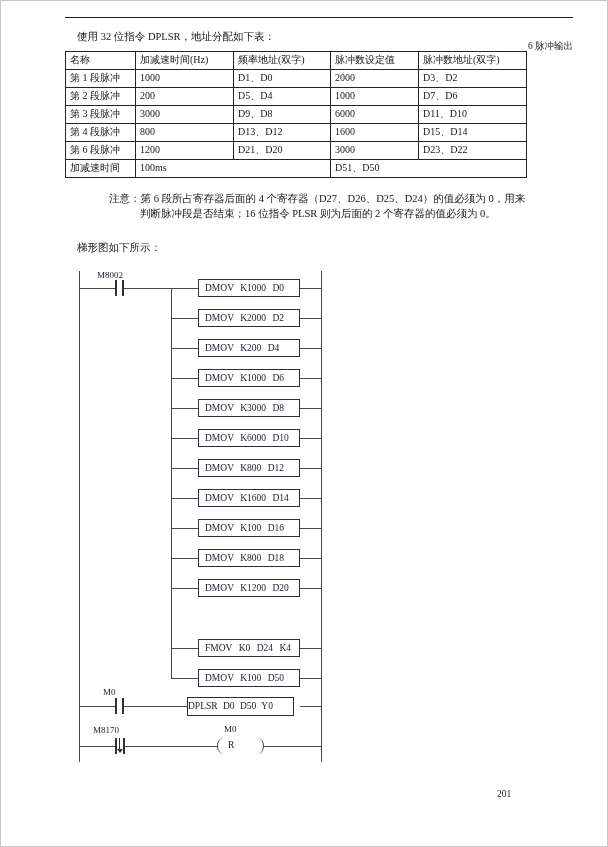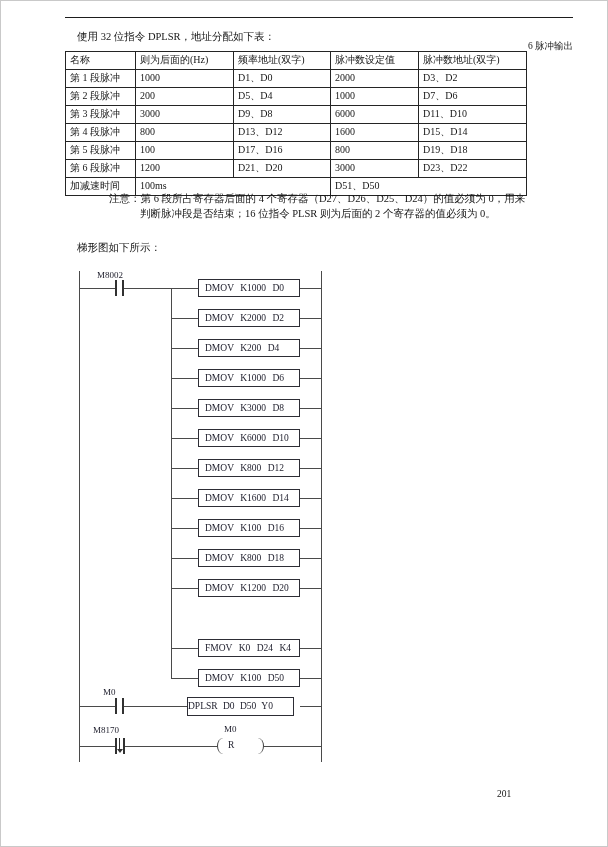--- a/index.html
+++ b/index.html
@@ -54,21 +54,21 @@
     <colgroup>
       <col style="width:70px">
         <col style="width:98px">
         <col style="width:97px">
         <col style="width:88px">
         <col style="width:108px">
     </colgroup>
     <tbody>
       <tr>
         <td>名称</td>
-        <td>则为后面的(Hz)</td>
+        <td>加减速时间(Hz)</td>
         <td>频率地址(双字)</td>
         <td>脉冲数设定值</td>
         <td>脉冲数地址(双字)</td>
       </tr>
       <tr>
         <td>第 1 段脉冲</td>
         <td>1000</td>
         <td>D1、D0</td>
         <td>2000</td>
         <td>D3、D2</td>
@@ -86,27 +86,20 @@
         <td>D9、D8</td>
         <td>6000</td>
         <td>D11、D10</td>
       </tr>
       <tr>
         <td>第 4 段脉冲</td>
         <td>800</td>
         <td>D13、D12</td>
         <td>1600</td>
         <td>D15、D14</td>
-      </tr>
-      <tr>
-        <td>第 5 段脉冲</td>
-        <td>100</td>
-        <td>D17、D16</td>
-        <td>800</td>
-        <td>D19、D18</td>
       </tr>
       <tr>
         <td>第 6 段脉冲</td>
         <td>1200</td>
         <td>D21、D20</td>
         <td>3000</td>
         <td>D23、D22</td>
       </tr>
       <tr>
         <td>加减速时间</td>

